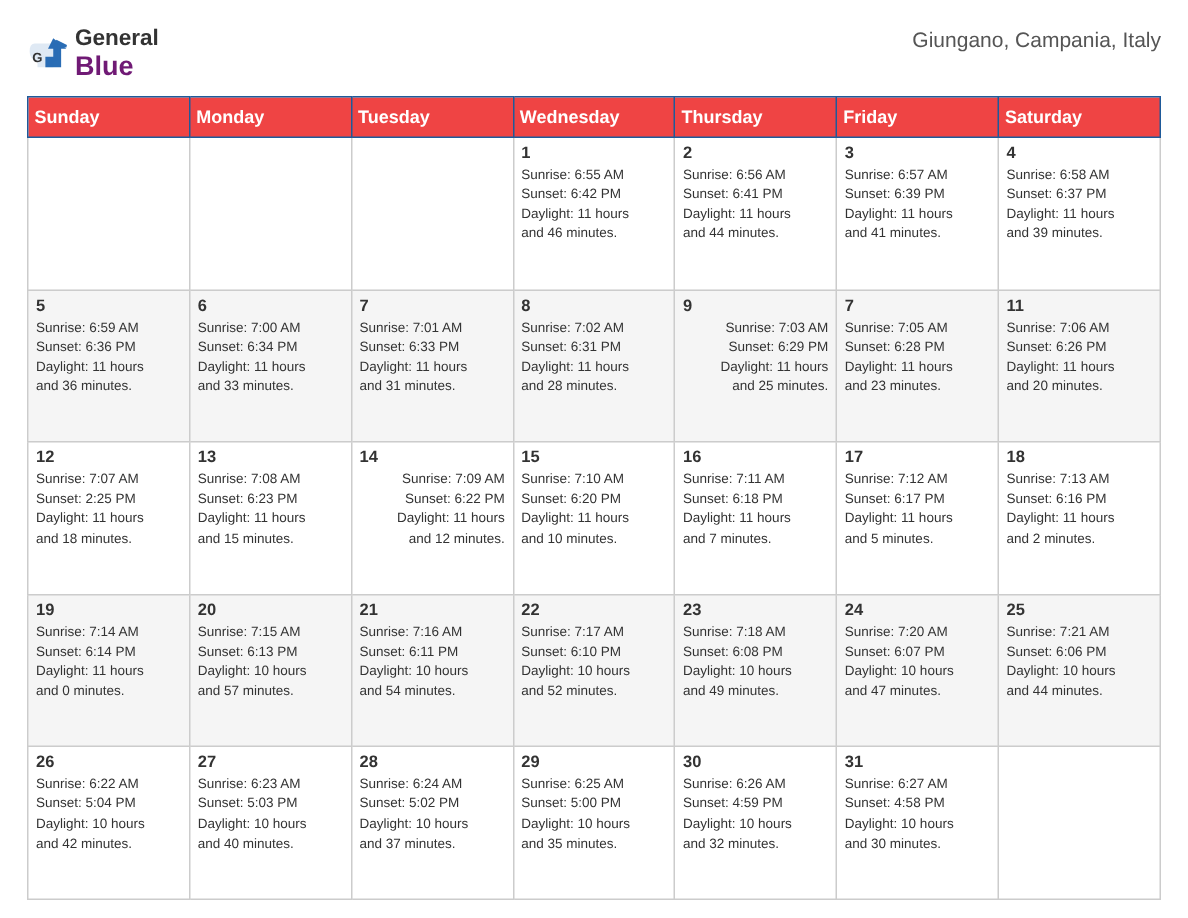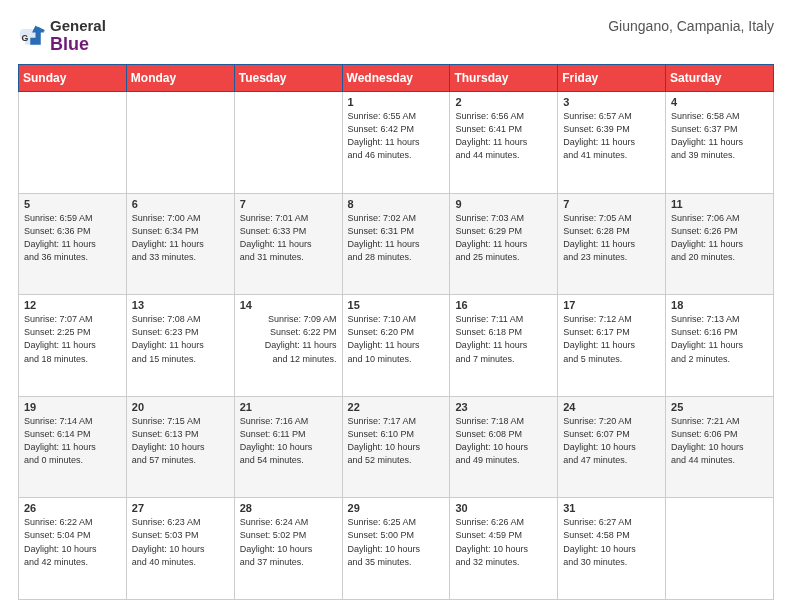--- a/index.html
+++ b/index.html
@@ -202,21 +202,21 @@
           </td>
           <td>
             <span class="day-number">8</span>
             <div class="day-info" style="white-space: pre-line;">Sunrise: 7:02 AM
 Sunset: 6:31 PM
 Daylight: 11 hours
 and 28 minutes.</div>
           </td>
           <td>
             <span class="day-number">9</span>
-            <div class="day-info" style="white-space: pre-line;">Sunrise: 7:03 AM
+            <div class="day-info" style="white-space: pre-line; text-align: right;">Sunrise: 7:03 AM
 Sunset: 6:29 PM
 Daylight: 11 hours
 and 25 minutes.</div>
           </td>
           <td>
             <span class="day-number">7</span>
             <div class="day-info" style="white-space: pre-line;">Sunrise: 7:05 AM
 Sunset: 6:28 PM
 Daylight: 11 hours
 and 23 minutes.</div>

